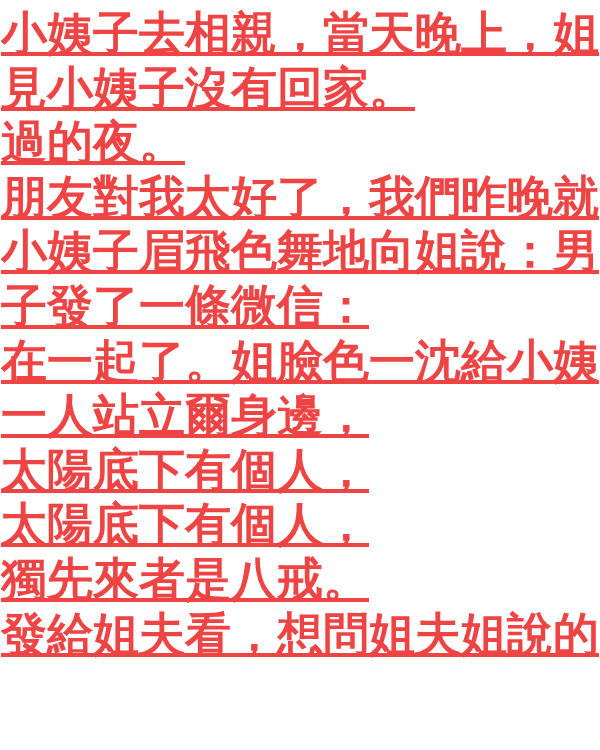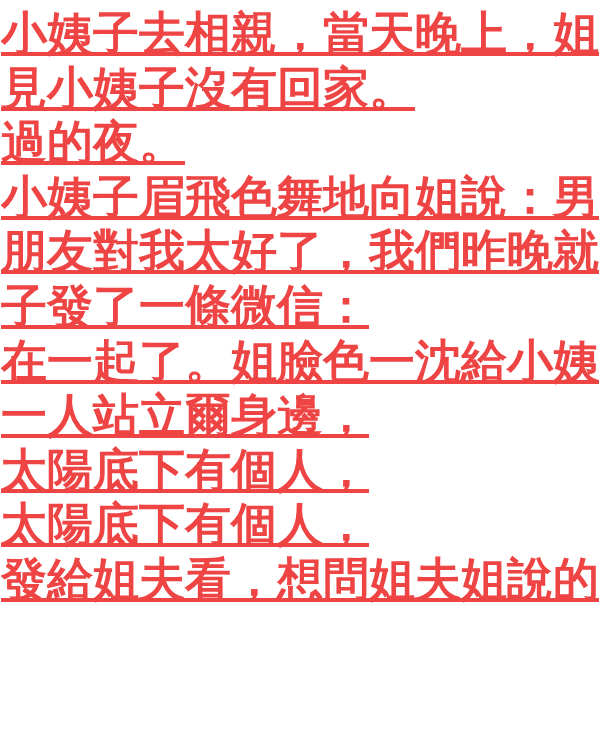--- a/index.html
+++ b/index.html
@@ -33,21 +33,22 @@
     text-decoration: underline;
   }
 </style>
 </head>
 <body>
 
 <div class="page">
   <div class="line">小姨子去相親，當天晚上，姐</div>
   <div class="line">見小姨子沒有回家。</div>
   <div class="line">過的夜。</div>
+  <div class="line">朋友對我太好了，我們昨晚就</div>
   <div class="line">小姨子眉飛色舞地向姐說：男</div>
-  <div class="line">朋友對我太好了，我們昨晚就</div>
   <div class="line">子發了一條微信：</div>
   <div class="line">在一起了。姐臉色一沈給小姨</div>
   <div class="line">一人站立爾身邊，</div>
   <div class="line">太陽底下有個人，</div>
   <div class="line">太陽底下有個人，</div>
+  <div class="line">獨先來者是八戒。</div>
   <div class="line">發給姐夫看，想問姐夫姐說的</div>
 </div>
 
 </body></html>

